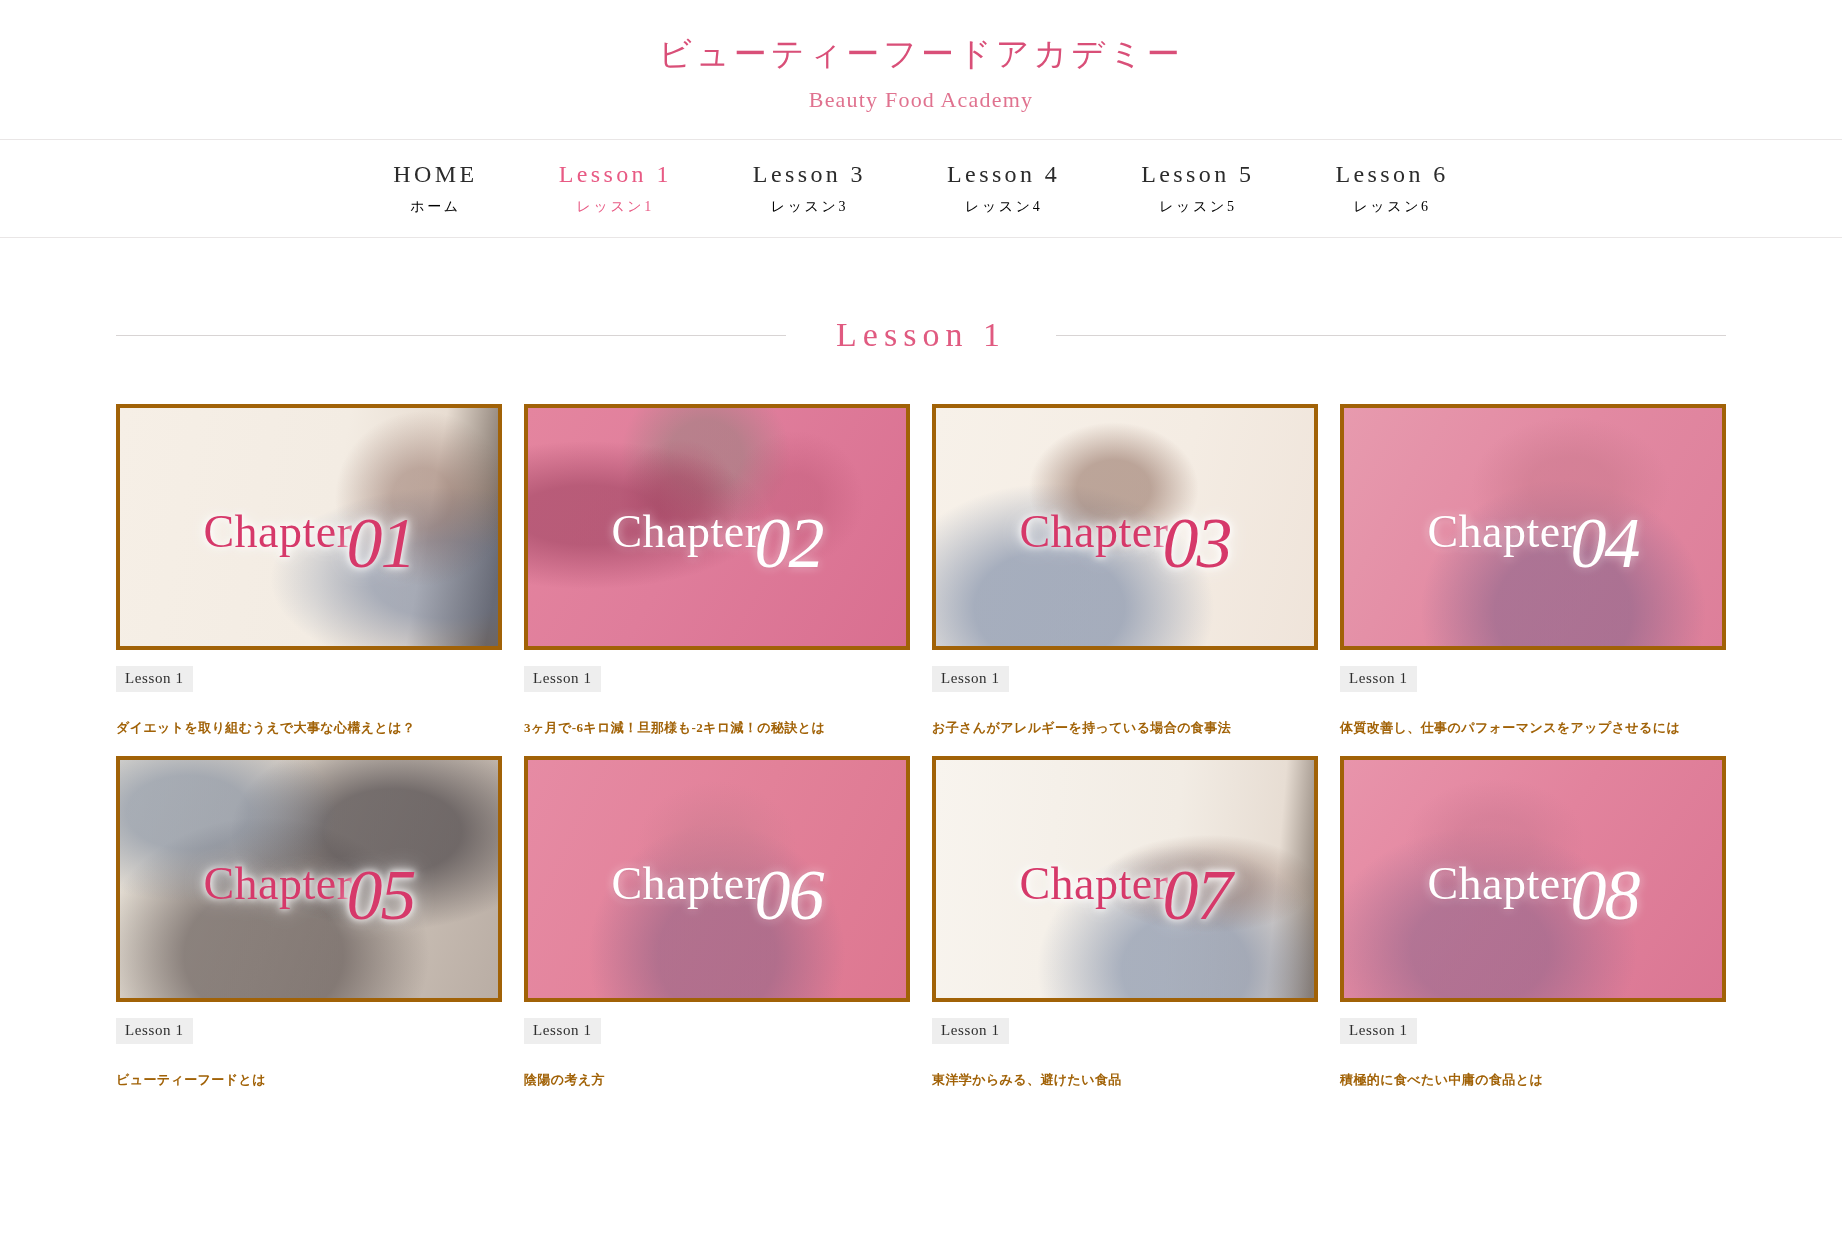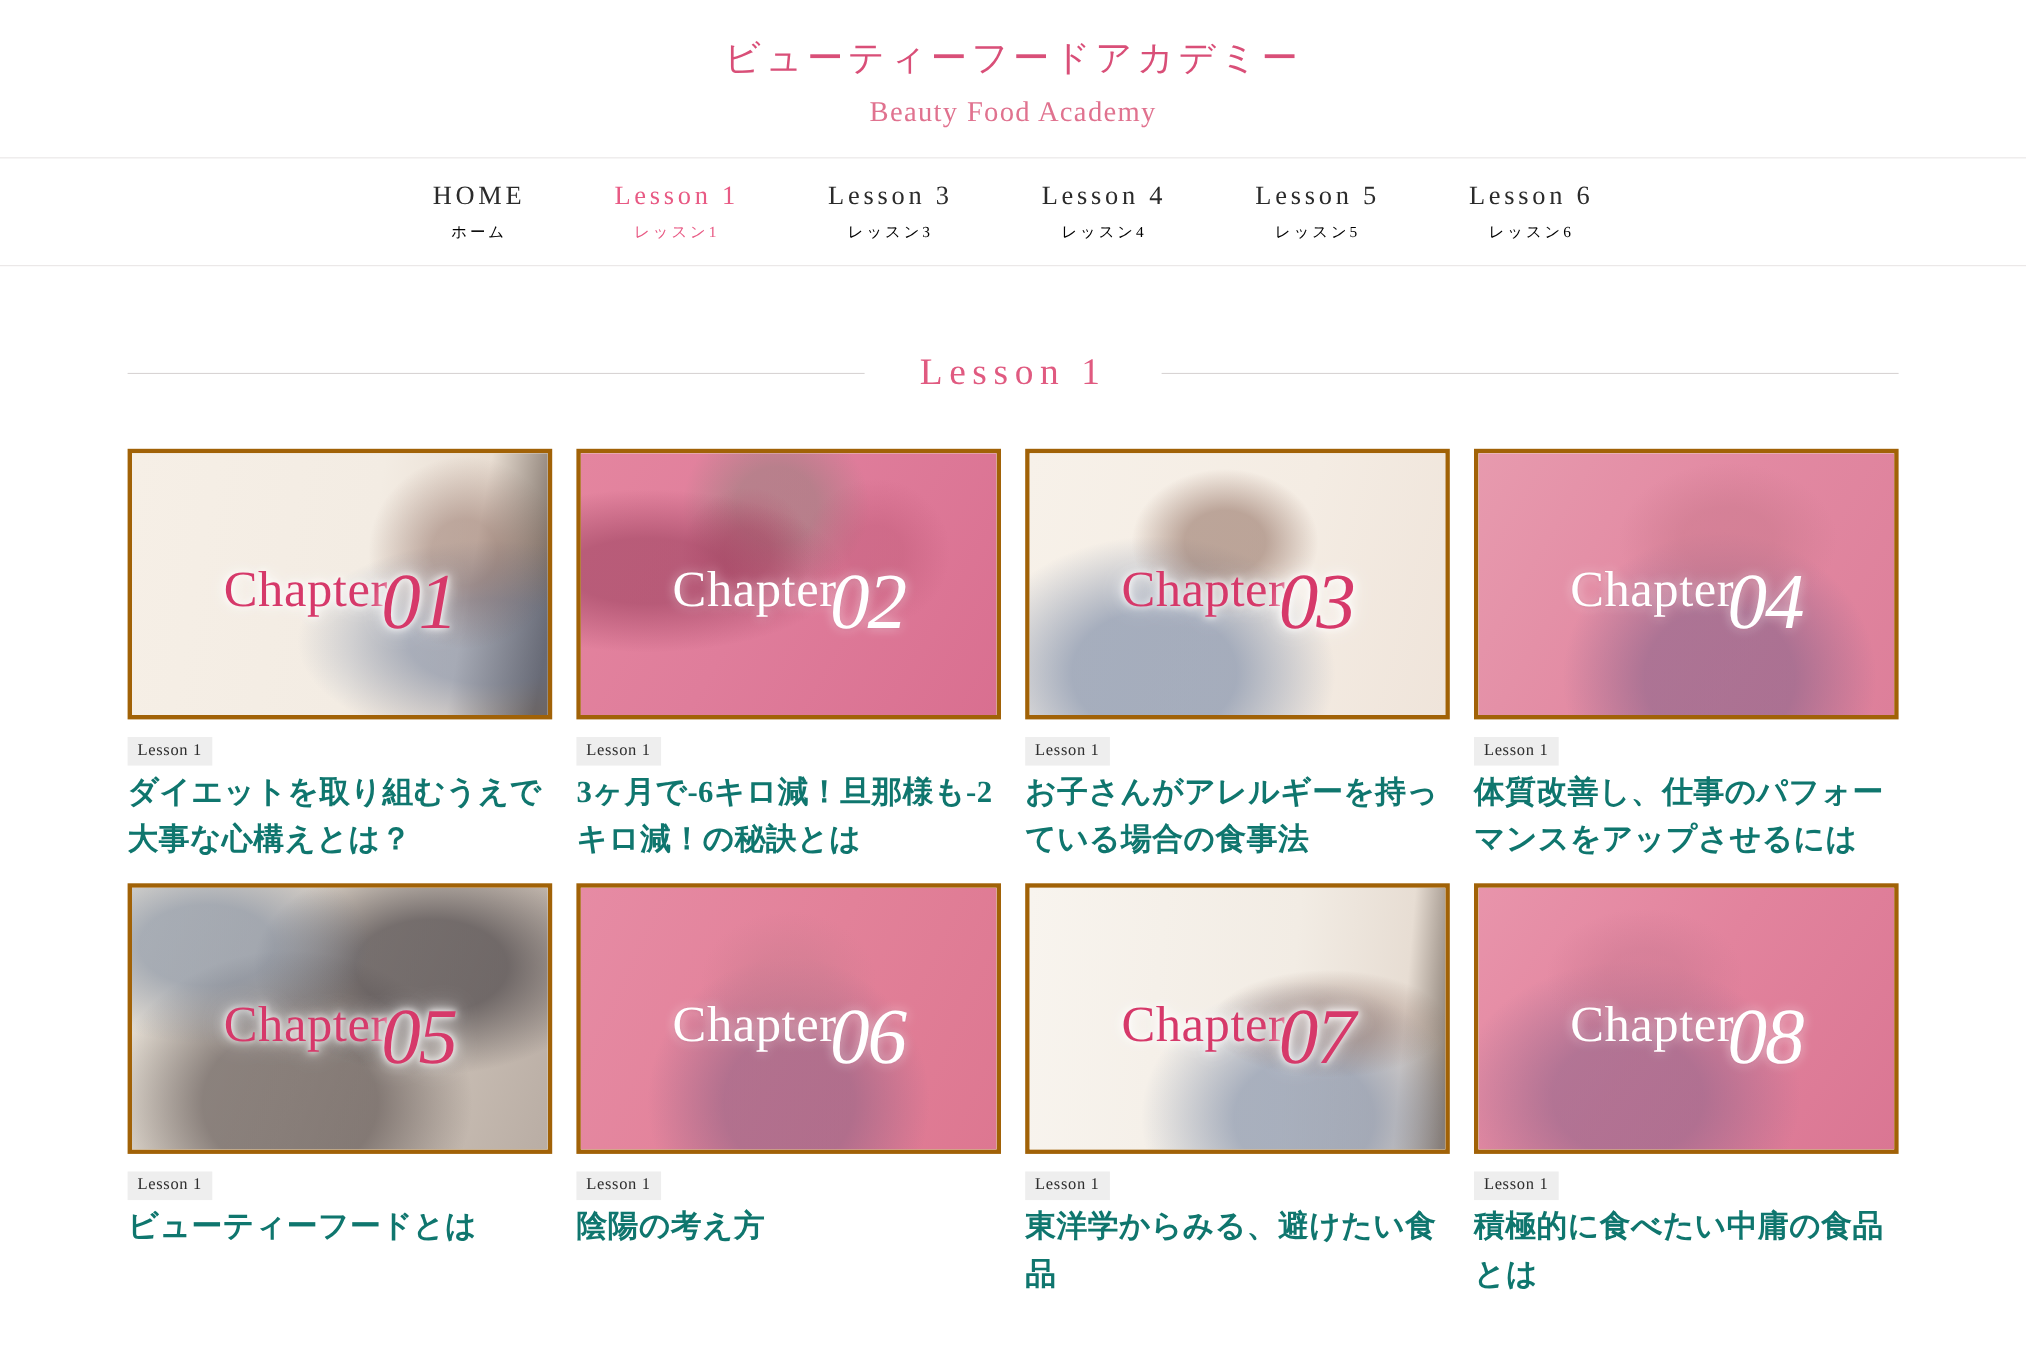--- a/index.html
+++ b/index.html
@@ -29,21 +29,21 @@
   .site-title-ja {
     font-size: 33px;
     letter-spacing: 4px;
     color: #d94f78;
     font-weight: 400;
     line-height: 1.25;
     font-family: "Liberation Serif", "DejaVu Serif", serif;
   }
   .site-title-en {
     margin-top: 12px;
-    font-size: 26px;
+    font-size: 22px;
     letter-spacing: 1.2px;
     color: #e0728f;
     font-weight: 400;
     font-family: "Liberation Serif", "DejaVu Serif", serif;
   }
 
   
   .main-nav {
     border-bottom: 1px solid #e9e6e6;
     height: 98px;
@@ -173,25 +173,25 @@
   .lesson-badge {
     display: inline-block;
     background: #eeeeee;
     color: #2e2e2e;
     font-size: 15px;
     letter-spacing: .6px;
     padding: 4px 9px 5px;
     font-family: "Liberation Serif", "DejaVu Serif", serif;
   }
   .card-title {
-    margin-top: 4px;
-    font-size: 28px;
+    margin-top: 26px;
+    font-size: 13px;
     font-weight: 700;
     line-height: 1.52;
-    color: #0f766e;
+    color: #a16207;
     letter-spacing: .4px;
     font-family: "Liberation Serif", "DejaVu Serif", serif;
   }
 </style>
 </head>
 <body>
 
 <div class="page">
 
   <header class="site-header">

